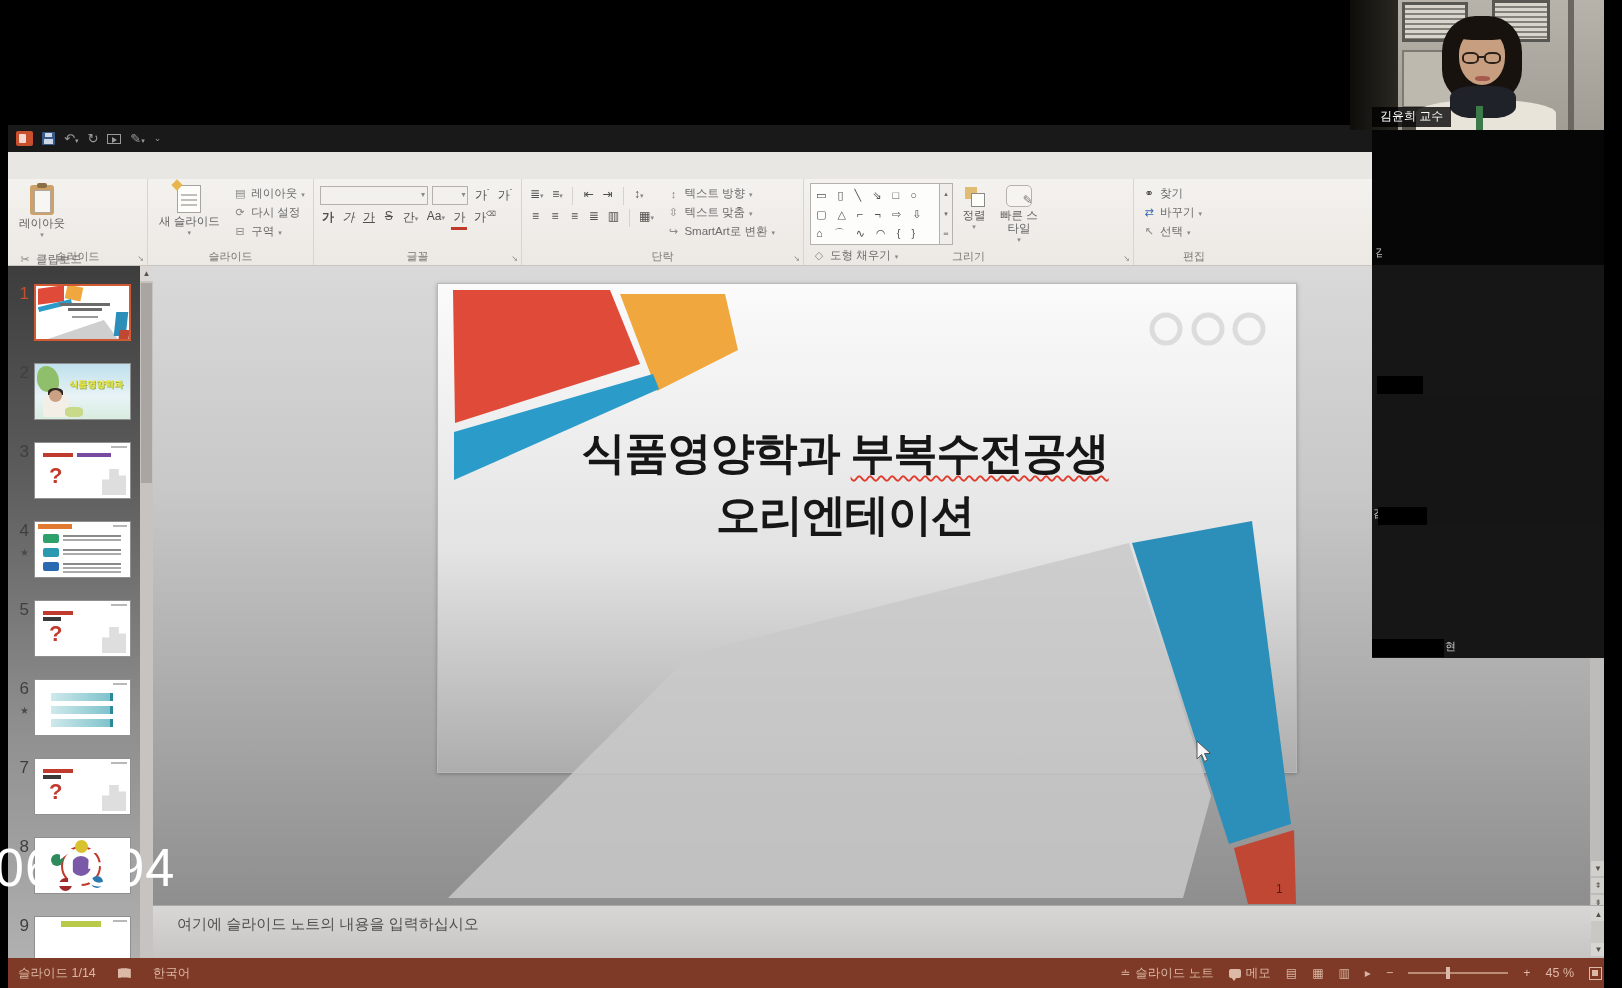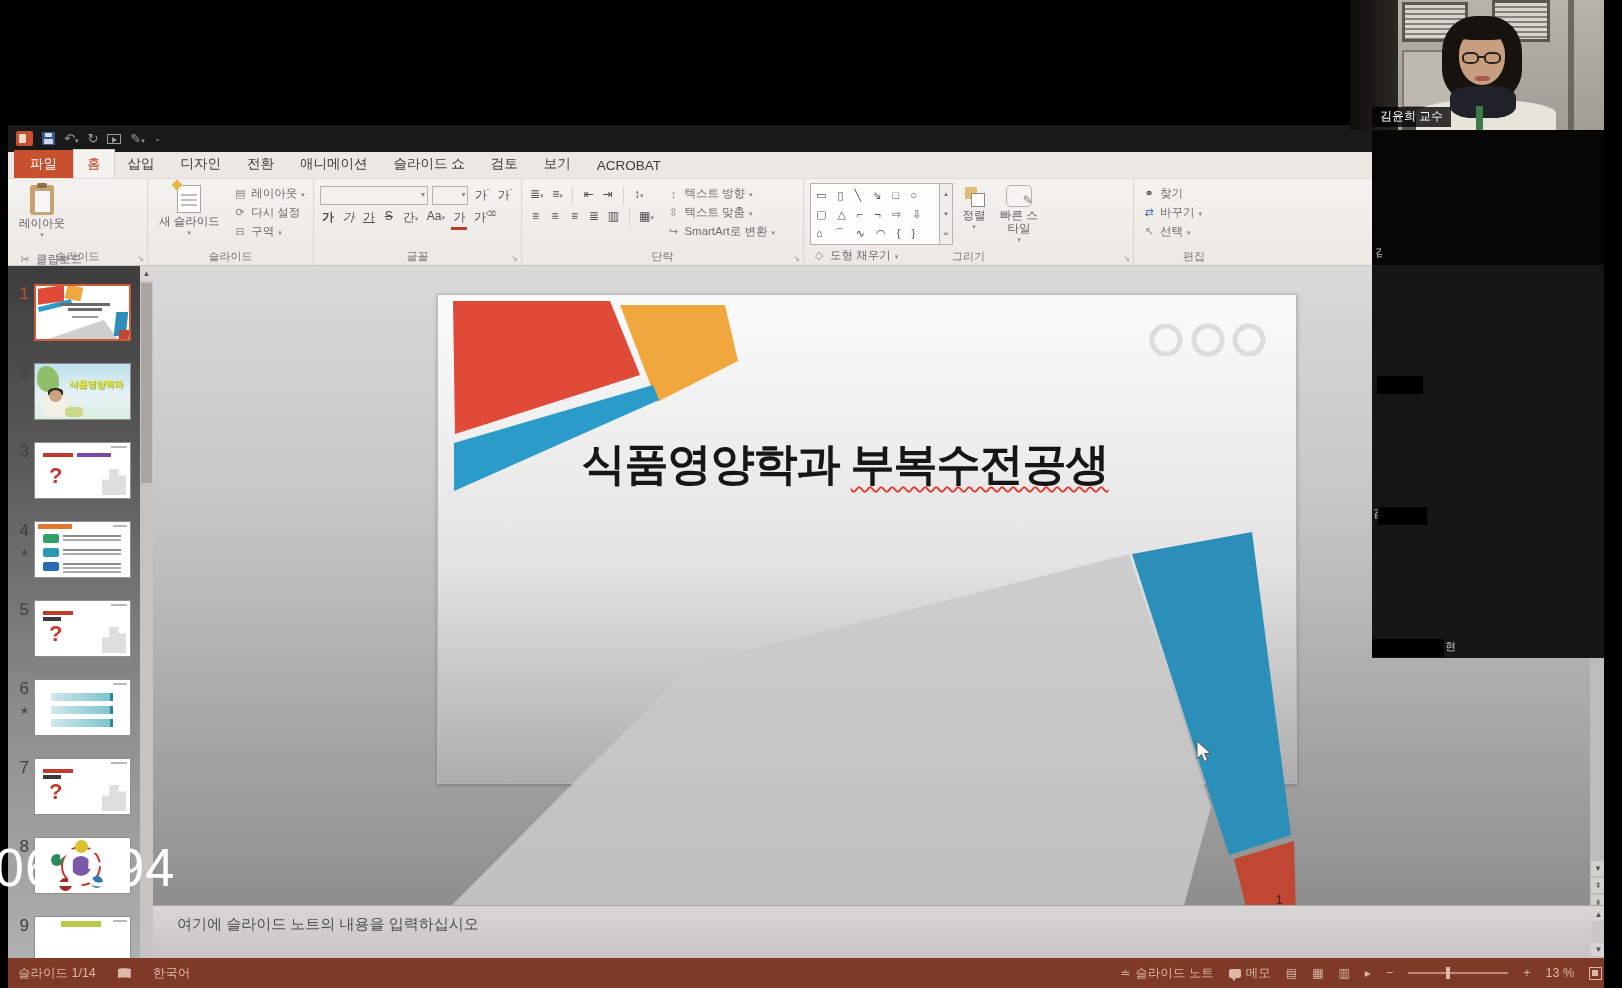--- a/index.html
+++ b/index.html
@@ -121,21 +121,21 @@
   .m8-yel{left:40px;top:2px;width:13px;height:13px;background:#d8c22e;}
   .m8-grn{left:16px;top:16px;width:12px;height:12px;background:#2e8a5a;}
   .m8-red{left:24px;top:40px;width:13px;height:13px;background:#a02a2a;}
   .m8-blu{left:56px;top:38px;width:12px;height:12px;background:#2a7ab0;}
   
   .m9-t{left:26px;top:4px;width:40px;height:6px;background:#b9c94a;}
   .m9-hd{right:3px;top:3px;width:14px;height:2px;background:#b8b8b8;}
 
   
   .editor{position:absolute;left:145px;top:141px;right:0;bottom:83px;background:linear-gradient(#d9d9d9,#c8c8c8 35%,#8e8e8e);overflow:hidden;}
-  .slide{position:absolute;left:284px;top:28px;width:860px;height:490px;background:linear-gradient(#fbfbfb,#e3e3e3 55%,#adadad);border:1px solid #b8b8b8;box-shadow:0 1px 4px rgba(0,0,0,.25);}
+  .slide{position:absolute;left:284px;top:17px;width:860px;height:490px;background:linear-gradient(#fbfbfb,#e3e3e3 55%,#adadad);border:1px solid #b8b8b8;box-shadow:0 1px 4px rgba(0,0,0,.25);}
   .deco{position:absolute;left:0;top:0;}
   .stitle{position:absolute;left:0;right:44px;top:138px;text-align:center;font-size:44px;font-weight:700;color:#161616;letter-spacing:-1px;line-height:1.42;}
   .misspell{text-decoration:underline;text-decoration-style:wavy;text-decoration-color:#e03c2d;text-decoration-thickness:2px;text-underline-offset:7px;}
   .sdate{position:absolute;left:250px;top:326px;width:200px;text-align:center;font-size:24px;color:#262626;}
   .pagenum{position:absolute;left:838px;top:598px;font-size:12px;color:#4a2018;}
   .vscroll{position:absolute;right:4px;top:0;bottom:0;width:16px;background:#bdbcba;}
   .vbtn{position:absolute;left:1px;right:1px;height:15px;background:#d2d0cd;color:#55524e;font-size:8px;text-align:center;line-height:15px;}
 
   
   .notesbar{position:absolute;left:145px;right:0;bottom:30px;height:53px;background:linear-gradient(#d8d7d5,#c6c5c3);border-top:1px solid #a8a8a8;}
@@ -168,21 +168,21 @@
   .cam .hair{position:absolute;left:92px;top:16px;width:80px;height:86px;background:#17120e;border-radius:42% 42% 38% 38%;}
   .cam .face{position:absolute;left:109px;top:30px;width:46px;height:55px;background:#c79e80;border-radius:46% 46% 52% 52%;}
   .cam .fringe{position:absolute;left:106px;top:24px;width:52px;height:16px;background:#17120e;border-radius:50% 50% 30% 30%;}
   .cam .gl{position:absolute;width:17px;height:12px;border:2px solid #2c211a;border-radius:40%;top:52px;}
   .cam .gl1{left:112px;} .cam .gl2{left:134px;}
   .cam .glb{position:absolute;left:128px;top:56px;width:7px;height:2px;background:#2c211a;}
   .cam .lips{position:absolute;left:125px;top:76px;width:15px;height:5px;background:#a65a4e;border-radius:40%;}
   .cam .scarf{position:absolute;left:100px;top:86px;width:66px;height:32px;background:#20222a;border-radius:35%;}
   .cam .sweater{position:absolute;left:66px;top:100px;width:140px;height:30px;background:#e8e4d9;border-radius:45% 45% 0 0;}
   .cam .lanyard{position:absolute;left:126px;top:106px;width:7px;height:24px;background:#3c7a4a;}
-  .camname{position:absolute;left:22px;bottom:3px;background:rgba(0,0,0,.78);color:#fff;font-size:12px;padding:1px 8px 2px;font-family:Liberation Serif, serif;}
+  .camname{position:absolute;left:22px;bottom:3px;background:rgba(0,0,0,.78);color:#fff;font-size:12px;padding:1px 8px 2px;}
   .tile{position:absolute;left:1372px;width:232px;z-index:50;}
   .t2{top:130px;height:135px;background:#060606;}
   .t3{top:265px;height:130px;background:#161616;}
   .t4{top:395px;height:131px;background:#151515;}
   .t5{top:526px;height:132px;background:#161616;}
   .redact{position:absolute;bottom:1px;height:18px;background:#000;}
   .pclip{position:absolute;bottom:5px;color:#c4c4c4;font-size:11px;width:7px;overflow:hidden;white-space:nowrap;}
   .pname{position:absolute;bottom:4px;color:#c8c8c8;font-size:11px;white-space:nowrap;}
   .rightblack{position:absolute;left:1604px;top:0;width:18px;height:988px;background:#000;z-index:55;}
 
@@ -201,32 +201,20 @@
         <span class="ppticon"></span>
         <span class="saveicon"></span>
         <span class="qi">↶<span style="font-size:7px;">▾</span></span>
         <span class="qi">↻</span>
         <span class="presicon"></span>
         <span class="qi">✎<span style="font-size:7px;">▾</span></span>
         <span class="qi" style="font-size:9px;">⌄</span>
       </div>
     </div>
 
-    <div class="tabrow">
-      <span class="tab filetab">파일</span>
-      <span class="tab active">홈</span>
-      <span class="tab">삽입</span>
-      <span class="tab">디자인</span>
-      <span class="tab">전환</span>
-      <span class="tab">애니메이션</span>
-      <span class="tab">슬라이드 쇼</span>
-      <span class="tab">검토</span>
-      <span class="tab">보기</span>
-      <span class="tab">ACROBAT</span>
-    </div>
 
     <div class="ribbon">
 
       <div class="rgroup" style="width:140px;">
         <div class="bigbtn">
           <span class="clipicon"></span>
           <span>레이아웃</span>
           <span class="dd">▾</span>
         </div>
         <div class="smallcol">
@@ -513,20 +501,21 @@
           <polygon points="16,148 215,90 221,105 16,196" fill="#2b9cc9"></polygon>
           <polygon points="10,614 253,370 691,259 773,512 745,614" fill="#c9c9c9" opacity="0.85"></polygon>
           <polygon points="694,259 814,237 853,540 791,560" fill="#2b8fb9"></polygon>
           <polygon points="796,564 856,546 858,620 810,620" fill="#bf4734"></polygon>
           <circle cx="728" cy="45" r="14" fill="none" stroke="#dcdcdc" stroke-width="5"></circle>
           <circle cx="770" cy="45" r="14" fill="none" stroke="#dcdcdc" stroke-width="5"></circle>
           <circle cx="811" cy="45" r="14" fill="none" stroke="#dcdcdc" stroke-width="5"></circle>
         </svg>
         <div class="stitle">
           <div><span>식품영양학과 </span><span class="misspell">부복수전공생</span></div>
+          <div>오리엔테이션</div>
         </div>
         <div class="pagenum">1</div>
       </div>
       <div class="vscroll">
         <div class="vbtn" style="top:595px;">▼</div>
         <div class="vbtn" style="top:612px;">⇞</div>
         <div class="vbtn" style="top:629px;">⇟</div>
       </div>
     </div>
 
@@ -555,21 +544,21 @@
           </span>
         <span class="vicon">▤</span>
         <span class="vicon">▦</span>
         <span class="vicon">▥</span>
         <span class="vicon">▸</span>
         <span>−</span>
         <span class="zoomtrack">
             <span class="zoomthumb"></span>
           </span>
         <span>+</span>
-        <span>13 %</span>
+        <span>45 %</span>
         <span class="fiticon"></span>
       </div>
     </div>
   </div>
 
   <div class="cam">
     <div class="wall"></div>
     <div class="darkcol"></div>
     <div class="win w1"></div>
     <div class="win w2"></div>

